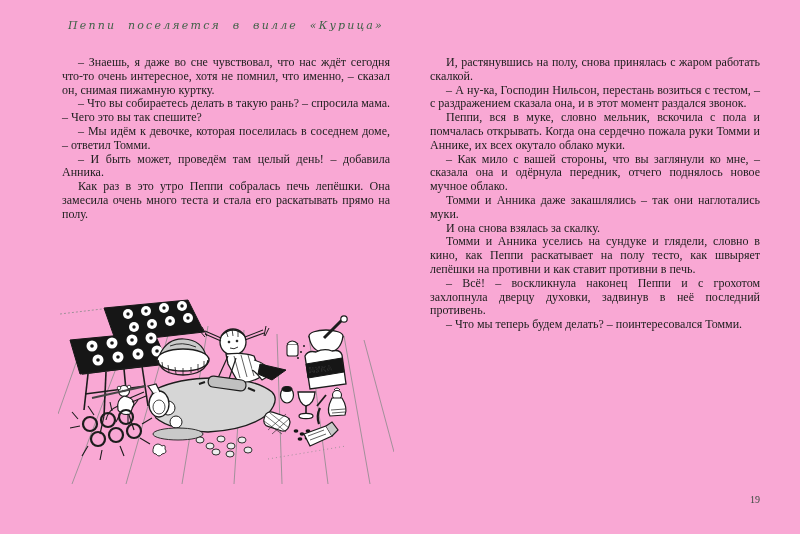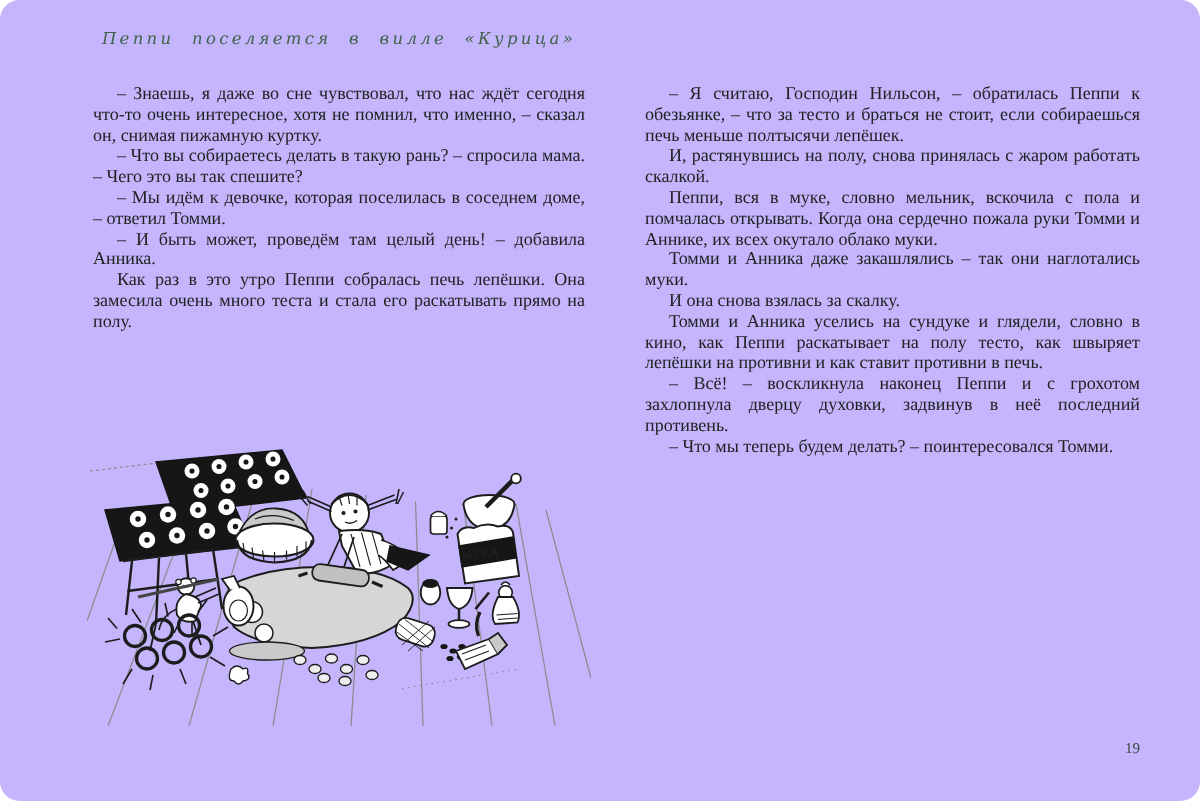--- a/index.html
+++ b/index.html
@@ -1,21 +1,21 @@
 <!DOCTYPE html>
 <html lang="ru"><head>
 <meta charset="utf-8">
 <style>
   html, body {
     margin: 0; padding: 0;
     width: 800px; height: 534px;
     background: #ffffff;
     overflow: hidden;
   }
-  .spread { position: relative; width: 800px; height: 534px; background:#c4b5fd;border-radius:13px; }
+  .spread { position: relative; width: 800px; height: 534px; background:#f9a8d4; }
   .page { position: absolute; top: 0; height: 534px; }
   .page-left  { left: 62px;  width: 328px; }
   .page-right { left: 430px; width: 330px; }
 
   .running-head {
     position: absolute; top: 19px; left: 0; width: 100%;
     text-align: center;
     font-family: "DejaVu Serif", serif;
     font-style: italic;
     font-size: 11px;
@@ -302,23 +302,24 @@
           <path d="M268,132 L274,128 L280,136 L274,142" stroke-width="1.2" fill="#c9c9c9"></path>
           <path d="M250,142 L266,136 M252,146 L268,140" stroke-width="0.7"></path>
         </g>
       </svg>
     </figure>
   </section>
 
   <section class="page page-right">
 
     <div class="body-text">
-      <p>– Я считаю, Господин Нильсон, – обратилась Пеппи к обезьянке, – что за тесто и браться не стоит, если собираешься печь меньше полтысячи лепёшек.</p>
       <p>И, растянувшись на полу, снова принялась с жаром работать скалкой.</p>
+      <p>– А ну-ка, Господин Нильсон, перестань возиться с тестом, – с раздражением сказала она, и в этот момент раздался звонок.</p>
       <p>Пеппи, вся в муке, словно мельник, вскочила с пола и помчалась открывать. Когда она сердечно пожала руки Томми и Аннике, их всех окутало облако муки.</p>
+      <p>– Как мило с вашей стороны, что вы заглянули ко мне, – сказала она и одёрнула передник, отчего поднялось новое мучное облако.</p>
       <p>Томми и Анника даже закашлялись – так они наглотались муки.</p>
       <p>И она снова взялась за скалку.</p>
       <p>Томми и Анника уселись на сундуке и глядели, словно в кино, как Пеппи раскатывает на полу тесто, как швыряет лепёшки на противни и как ставит противни в печь.</p>
       <p>– Всё! – воскликнула наконец Пеппи и с грохотом захлопнула дверцу духовки, задвинув в неё последний противень.</p>
       <p>– Что мы теперь будем делать? – поинтересовался Томми.</p>
     </div>
 
     <div class="folio">19</div>
   </section>
 

